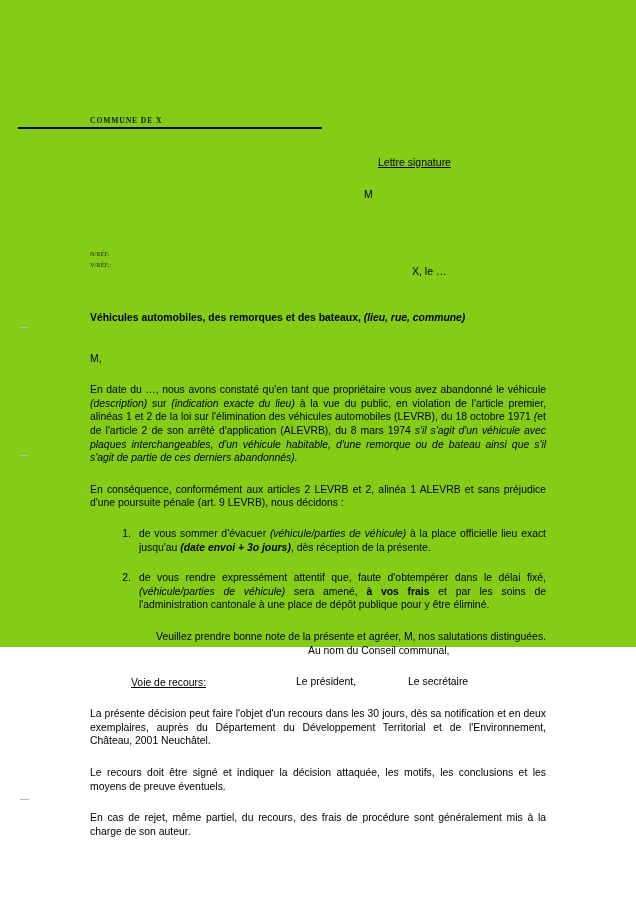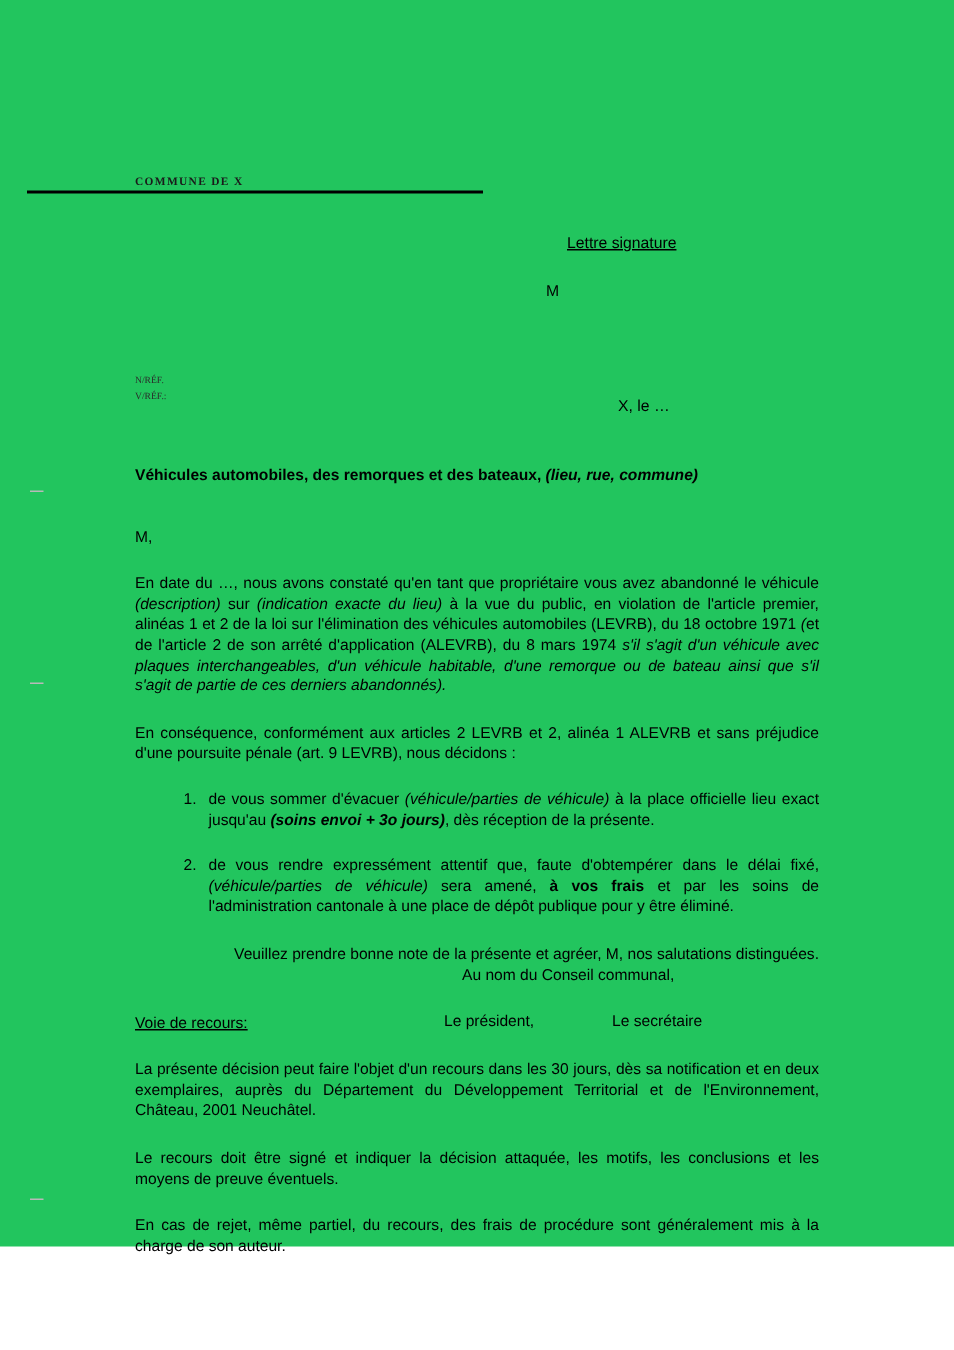--- a/index.html
+++ b/index.html
@@ -13,22 +13,22 @@
     position: relative;
     font-family: "Liberation Sans", sans-serif;
     color: #000000;
     overflow: hidden;
   }
 
   .page {
     position: absolute;
     left: 0; top: 0;
     width: 636px;
-    height: 831px;
-    background: #22c55e;
+    height: 647px;
+    background: #84cc16;
   }
 
   
   .letterhead {
     position: absolute;
     left: 18px;
     top: 116px;
     width: 304px;
   }
   .letterhead-title {
@@ -148,20 +148,21 @@
     padding-left: 206px;
   }
   .sig-roles .sig-secretary {
     display: inline-block;
     margin-left: 52px;
   }
 
   .appeal-head {
     margin-top: -13px;
     text-decoration: underline;
+    margin-left: 41px;
   }
 
   
   .tick {
     position: absolute;
     width: 9px;
     height: 1px;
     background: #b9b9b9;
   }
 </style>
@@ -199,21 +200,21 @@
     </div>
 
     <div class="salut">M,</div>
 
     <p class="para"><span>En date du …, nous avons constaté qu'en tant que propriétaire vous avez abandonné le véhicule </span><i class="it">(description)</i><span> sur </span><i class="it">(indication exacte du lieu)</i><span> à la vue du public, en violation de l'article premier, alinéas 1 et 2 de la loi sur l'élimination des véhicules automobiles (LEVRB), du 18 octobre 1971 </span><i class="it">(</i><span>et de l'article 2 de son arrêté d'application (ALEVRB), du 8 mars 1974 </span><i class="it">s'il s'agit d'un véhicule avec plaques interchangeables, d'un véhicule habitable, d'une remorque ou de bateau ainsi que s'il s'agit de partie de ces derniers abandonnés).</i></p>
 
     <p class="para">En conséquence, conformément aux articles 2 LEVRB et 2, alinéa 1 ALEVRB et sans préjudice d'une poursuite pénale (art. 9 LEVRB), nous décidons :</p>
 
     <ol class="decisions">
       <li>
-        <span class="num">1.</span><span>de vous sommer d'évacuer </span><i class="it">(véhicule/parties de véhicule)</i><span> à la place officielle lieu exact jusqu'au </span><b class="bdit">(soins envoi + 3o jours)</b><span>, dès réception de la présente.</span>
+        <span class="num">1.</span><span>de vous sommer d'évacuer </span><i class="it">(véhicule/parties de véhicule)</i><span> à la place officielle lieu exact jusqu'au </span><b class="bdit">(date envoi + 3o jours)</b><span>, dès réception de la présente.</span>
       </li>
       <li>
         <span class="num">2.</span><span>de vous rendre expressément attentif que, faute d'obtempérer dans le délai fixé, </span><i class="it">(véhicule/parties de véhicule)</i><span> sera amené, </span><b class="bd">à vos frais</b><span> et par les soins de l'administration cantonale à une place de dépôt publique pour y être éliminé.</span>
       </li>
     </ol>
 
     <div class="closing">Veuillez prendre bonne note de la présente et agréer, M, nos salutations distinguées.</div>
 
     <div class="signature-zone">
       <div class="sig-council">Au nom du Conseil communal,</div>

